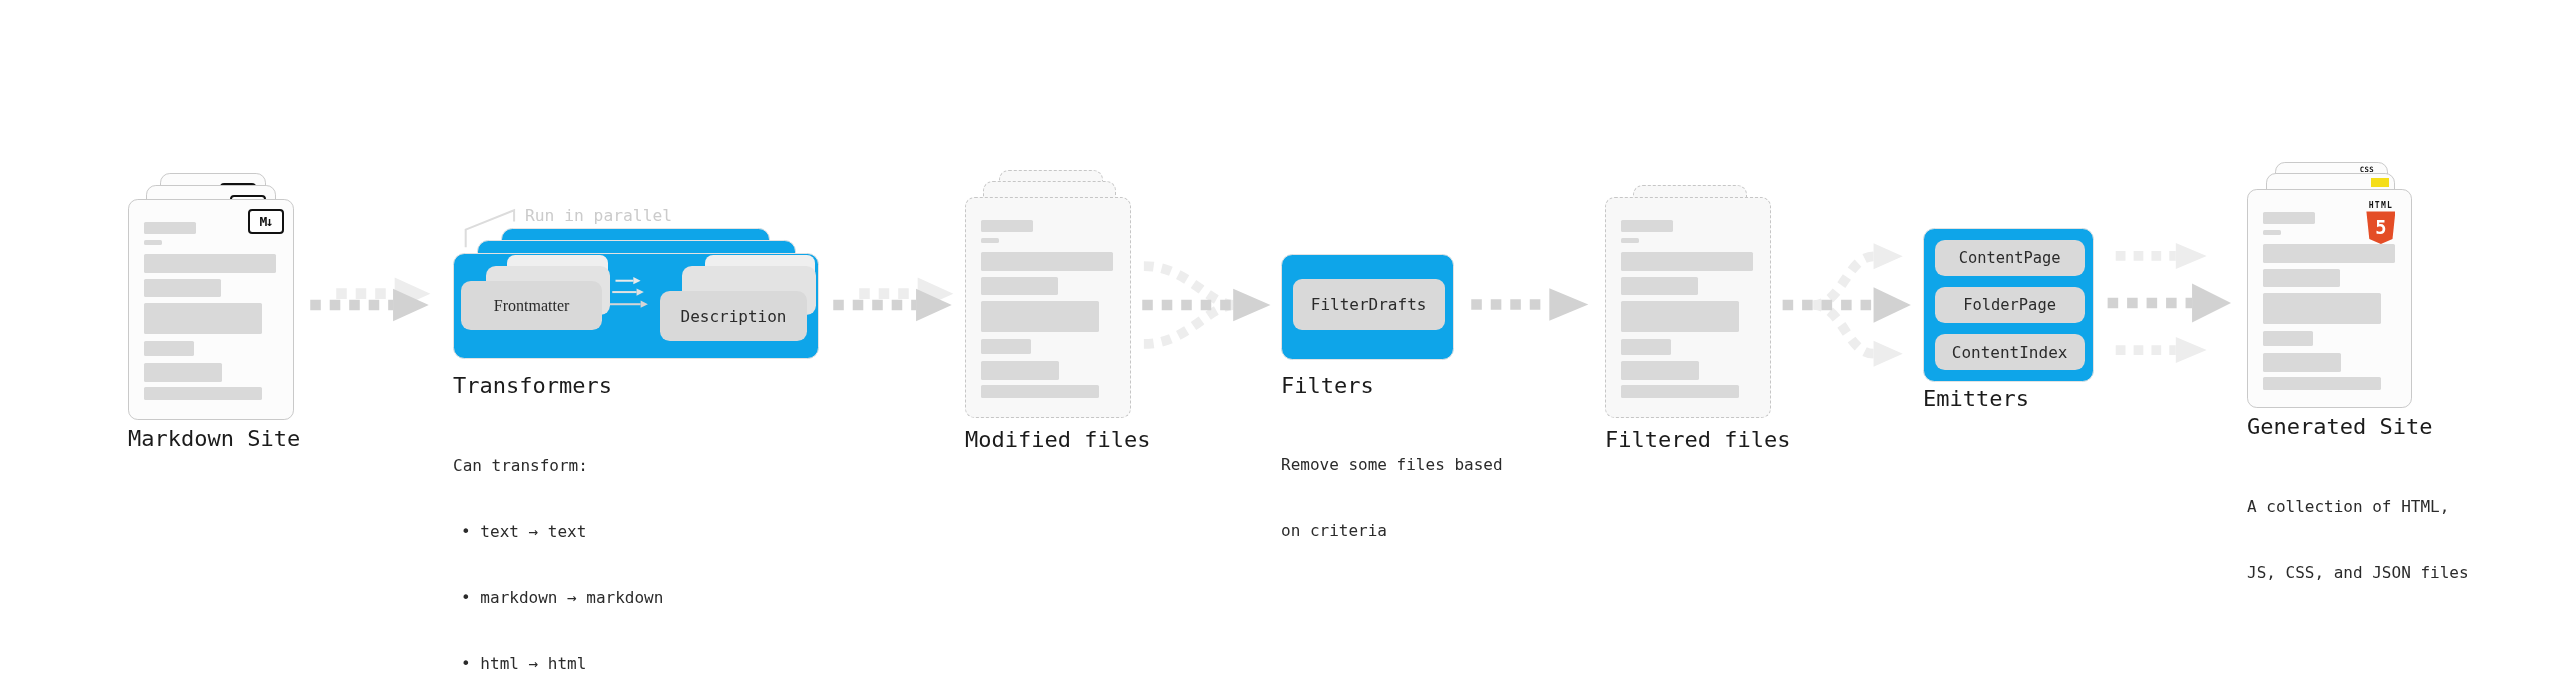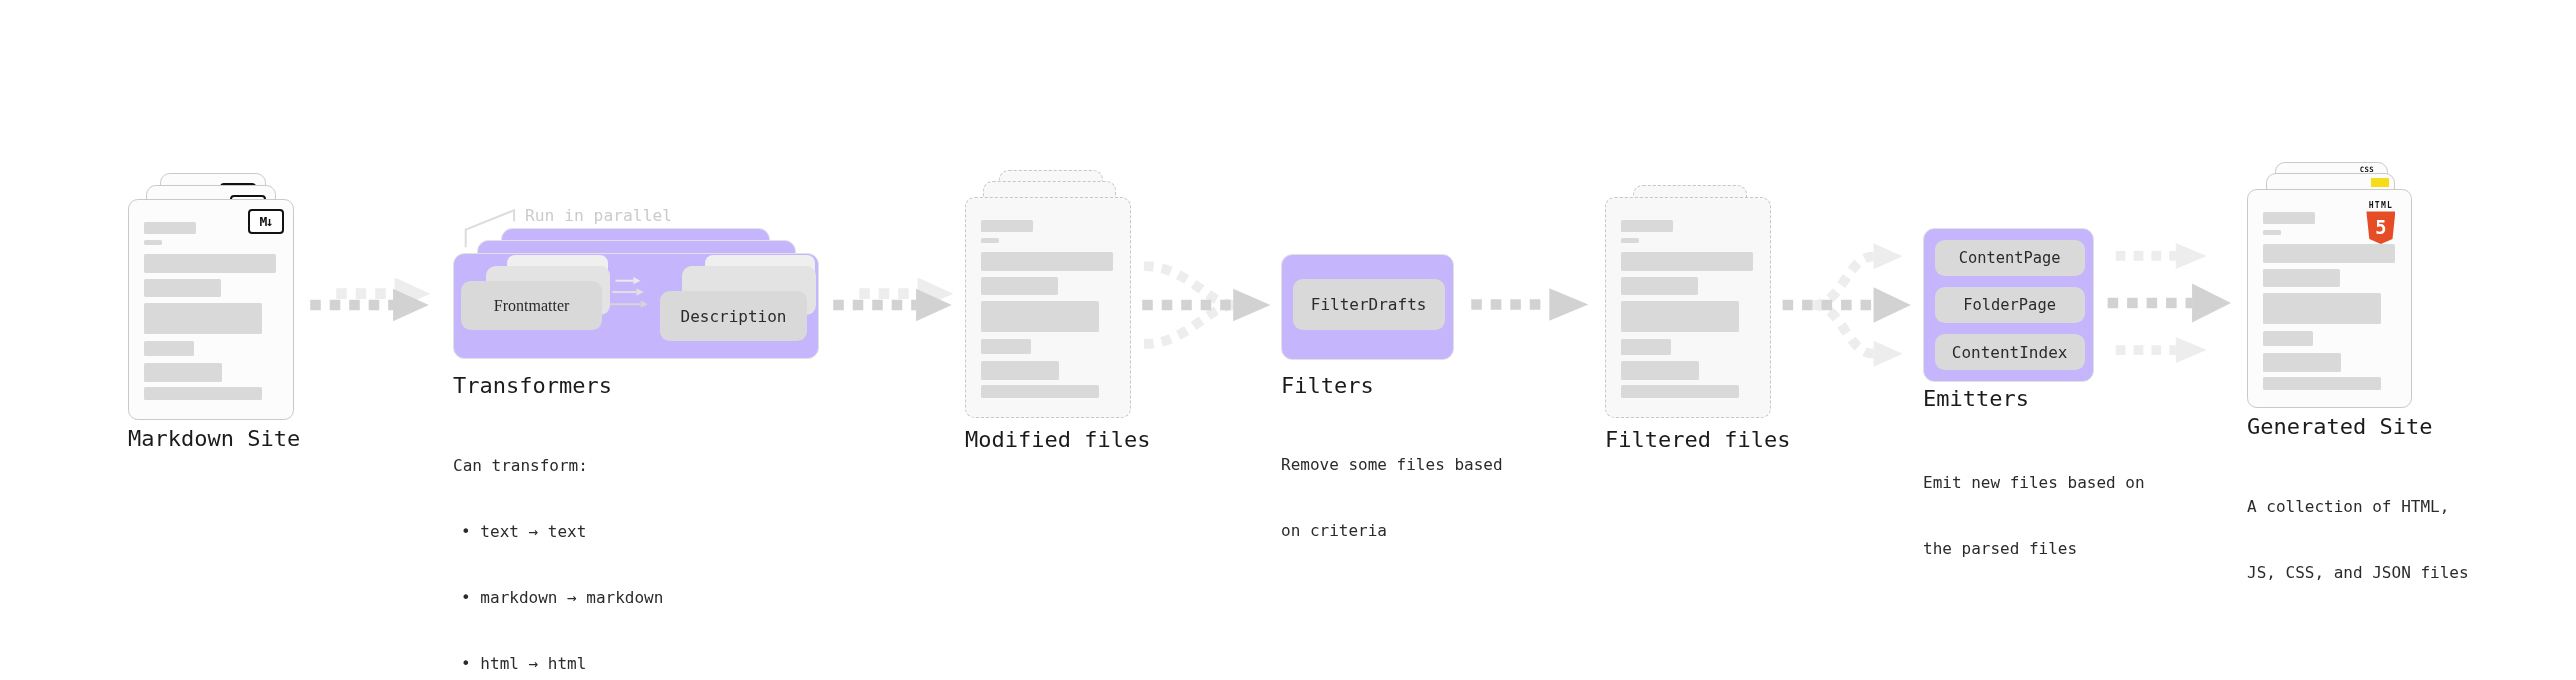--- a/index.html
+++ b/index.html
@@ -33,21 +33,21 @@
   .h5-shield{width:29px;height:32.5px;margin:1.6px auto 0;background:#e44d26;
              clip-path:polygon(0 0,100% 0,90% 85%,50% 100%,10% 85%);
              display:flex;align-items:center;justify-content:center;}
   .h5-num{font-weight:bold;font-size:18.7px;color:#ffffff;}
   .js-badge{position:absolute;right:4.9px;top:4.1px;width:18px;height:9px;background:#f5de19;}
   .css-badge{position:absolute;right:6.5px;top:1.6px;width:28px;text-align:center;}
   .css-word{display:block;font-weight:bold;font-size:7.3px;letter-spacing:0.4px;color:#111;}
   .css-bar{height:2.4px;background:#2965f1;margin-top:0.8px;}
 
   
-  .frame{position:absolute;border:1.6px solid #e2e2e2;border-radius:11.4px;background:#c4b5fd;box-sizing:border-box;}
+  .frame{position:absolute;border:1.6px solid #e2e2e2;border-radius:11.4px;background:#0ea5e9;box-sizing:border-box;}
   .chip{position:absolute;display:flex;align-items:center;justify-content:center;background:#d9d9d9;
         border-radius:9.8px;font-size:16px;color:#2b2b2b;white-space:pre;}
   .ghost2{position:absolute;background:#e3e3e3;border-radius:9.8px;}
   .ghost3{position:absolute;background:#efefef;border-radius:8.1px;}
 
   
   .stage-label{position:absolute;font-size:22px;line-height:1;color:#1b1b1b;white-space:pre;font-weight:500;}
   .stage-desc{position:absolute;font-size:16px;line-height:22px;color:#2b2b2b;white-space:pre;}
   .stage-desc .indent{padding-left:8.1px;}
   .annotation{position:absolute;font-size:16.3px;line-height:1;color:#cbcbcb;white-space:pre;}
@@ -146,21 +146,21 @@
   <div class="stage-label" style="left:965px;top:429px">Modified files</div>
 
   <svg class="arrow" style="left:1139px;top:256px" width="138" height="98" viewBox="0 0 170 120">
     <path d="M 6,12 C 60,12 85,60 118,60" fill="none" stroke="#ededed" stroke-width="12" stroke-dasharray="12 10"></path>
     <path d="M 6,108 C 60,108 85,60 118,60" fill="none" stroke="#ededed" stroke-width="12" stroke-dasharray="12 10"></path>
     <line x1="4" y1="60" x2="116" y2="60" stroke="#d2d2d2" stroke-width="13" stroke-dasharray="13 11"></line>
     <polygon points="116,40 162,60 116,80" fill="#d2d2d2"></polygon>
   </svg>
 
   <div class="frame" style="left:1281px;top:254px;width:173px;height:106px;">
-    <div class="chip" style="left:10.6px;top:23.6px;width:152px;height:51px;">FilterDrafts</div>
+    <div class="chip" style="left:10.6px;top:23.6px;width:152px;height:51px;border-radius:9px;">FilterDrafts</div>
   </div>
   <div class="stage-label" style="left:1281px;top:375px">Filters</div>
   <div class="stage-desc" style="left:1281px;top:410px">
     <div>Remove some files based</div>
     <div>on criteria</div>
   </div>
 
   <svg class="arrow" style="left:1468px;top:280px" width="126" height="49" viewBox="0 0 155 60">
     <line x1="4" y1="30" x2="100" y2="30" stroke="#d2d2d2" stroke-width="13" stroke-dasharray="13 11"></line>
     <polygon points="100,10 148,30 100,50" fill="#d2d2d2"></polygon>
@@ -189,24 +189,20 @@
     <line x1="2" y1="80" x2="114" y2="80" stroke="#d2d2d2" stroke-width="13" stroke-dasharray="13 11"></line>
     <polygon points="114,58 160,80 114,102" fill="#d2d2d2"></polygon>
   </svg>
 
   <div class="frame" style="left:1923px;top:228px;width:171px;height:154px;">
     <div class="chip" style="left:10.6px;top:10.6px;width:150px;height:36px;font-size:15.4px;">ContentPage</div>
     <div class="chip" style="left:10.6px;top:58px;width:150px;height:36px;font-size:15.4px;">FolderPage</div>
     <div class="chip" style="left:10.6px;top:105px;width:150px;height:36px;font-size:16px;">ContentIndex</div>
   </div>
   <div class="stage-label" style="left:1923px;top:388px">Emitters</div>
-  <div class="stage-desc" style="left:1923px;top:428px">
-    <div>Emit new files based on</div>
-    <div>the parsed files</div>
-  </div>
 
   <svg class="arrow" style="left:2106px;top:238px" width="138" height="130" viewBox="0 0 170 160">
     <line x1="12" y1="22" x2="86" y2="22" stroke="#ededed" stroke-width="12" stroke-dasharray="12 10"></line>
     <polygon points="86,6 124,22 86,38" fill="#ededed"></polygon>
     <line x1="2" y1="80" x2="106" y2="80" stroke="#d2d2d2" stroke-width="13" stroke-dasharray="13 11"></line>
     <polygon points="106,56 154,80 106,104" fill="#d2d2d2"></polygon>
     <line x1="12" y1="138" x2="86" y2="138" stroke="#ededed" stroke-width="12" stroke-dasharray="12 10"></line>
     <polygon points="86,122 124,138 86,154" fill="#ededed"></polygon>
   </svg>
 

